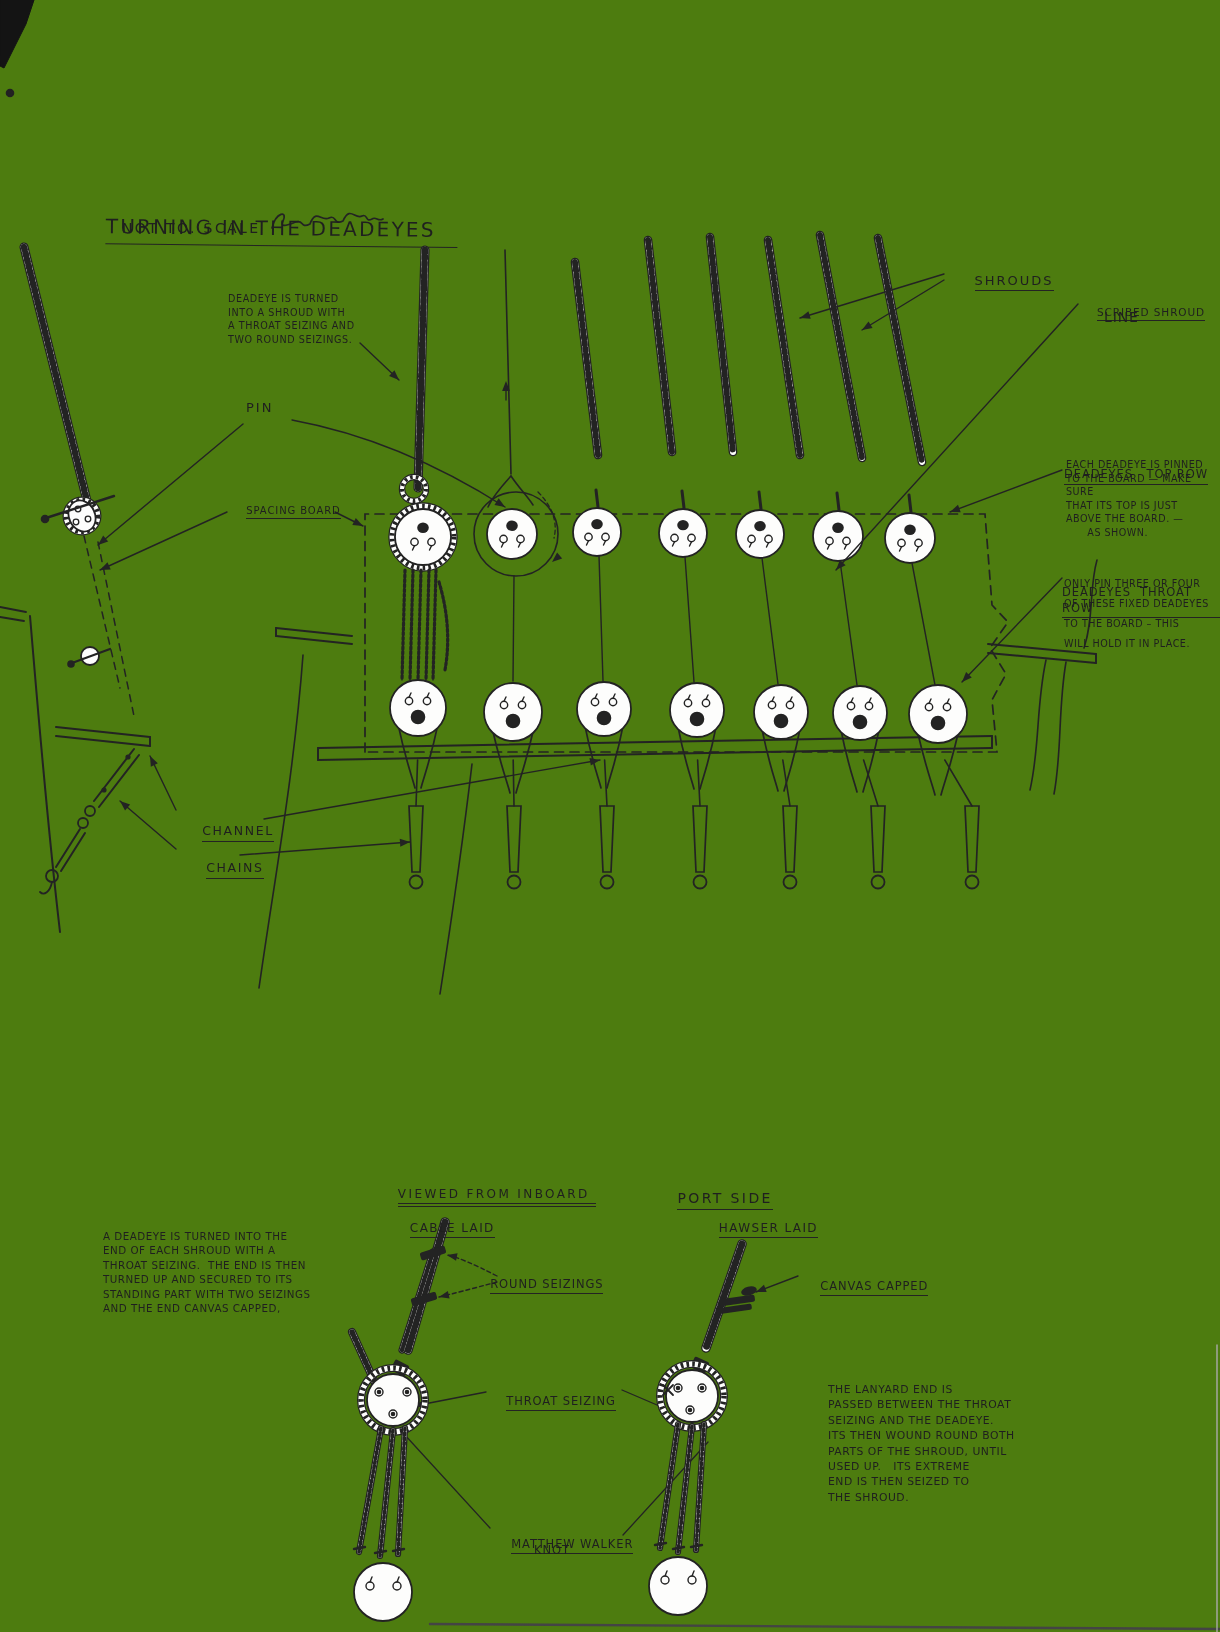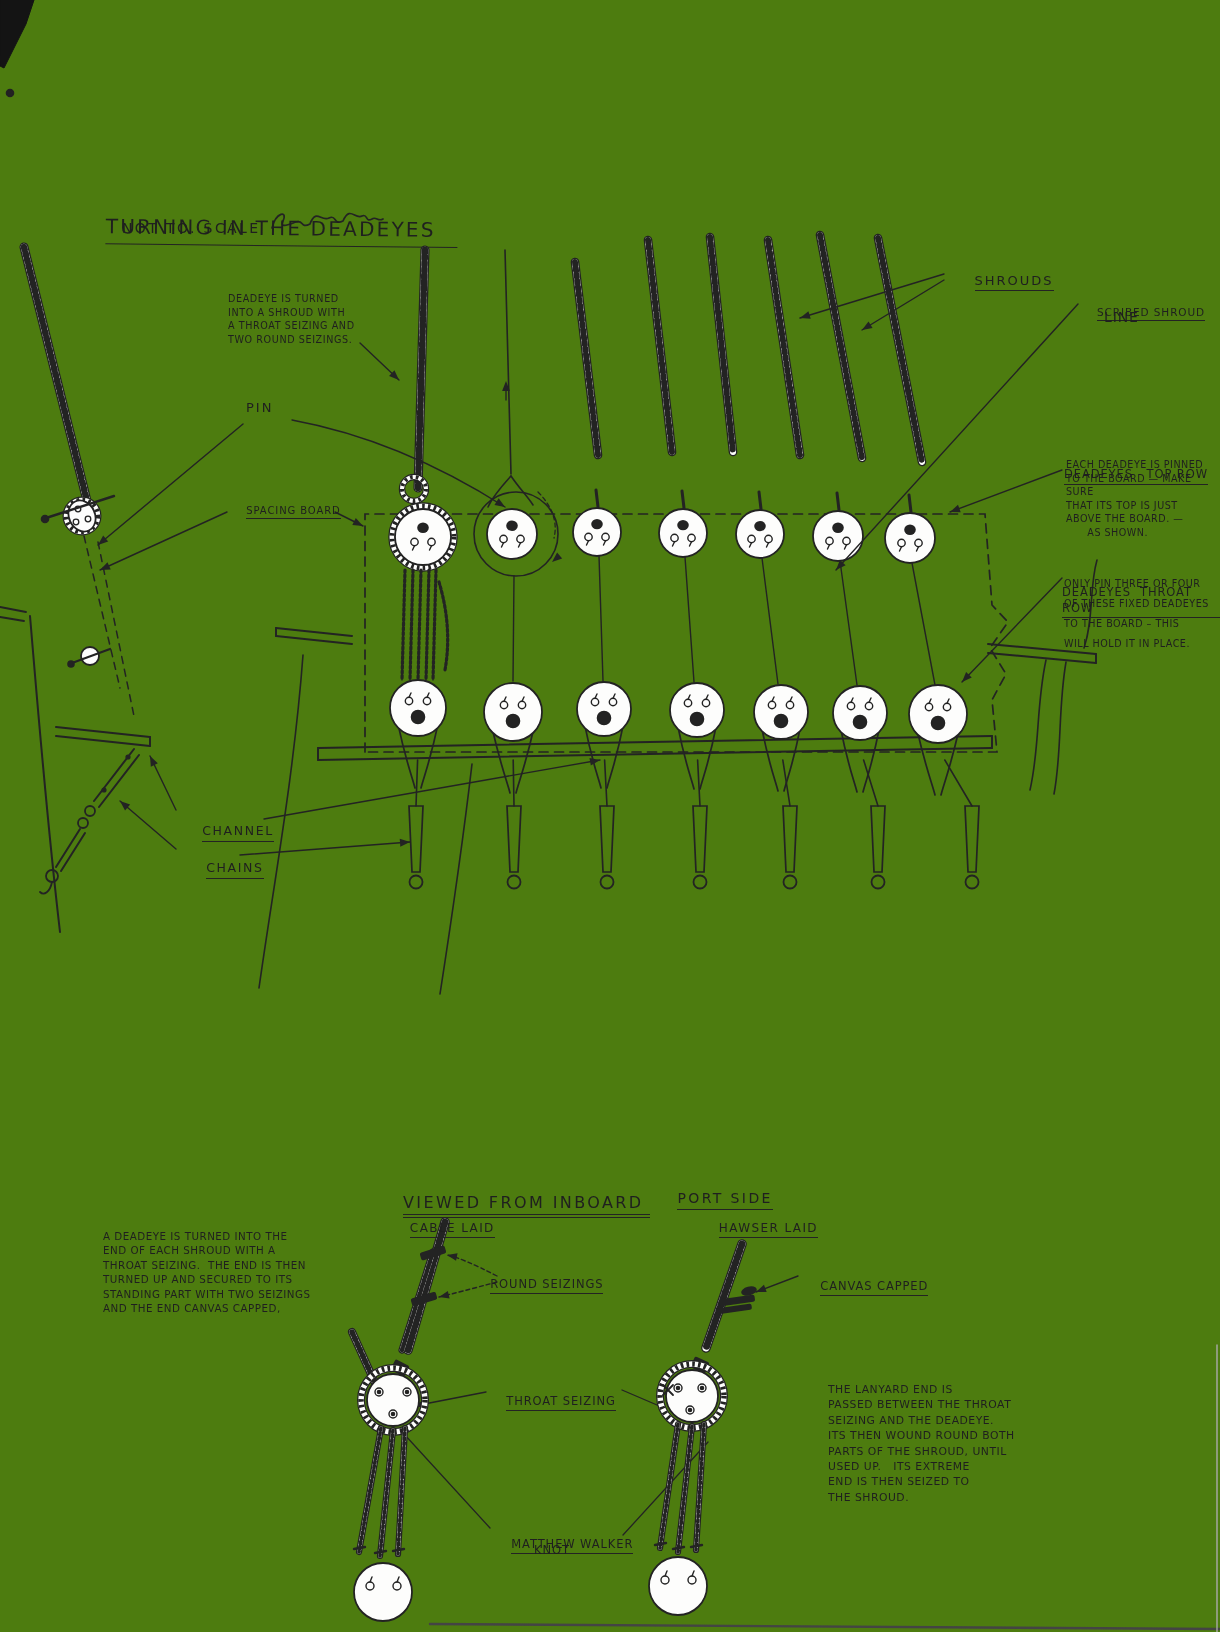--- a/index.html
+++ b/index.html
@@ -436,21 +436,21 @@
 WILL HOLD IT IN PLACE.</div>
 
   <div class="lbl" style="left:180px;top:806px;font-size:12.5px;letter-spacing:1.6px;">
     <span class="u">CHANNEL</span>
   </div>
 
   <div class="lbl" style="left:184px;top:843px;font-size:12.5px;letter-spacing:1.6px;">
     <span class="u">CHAINS</span>
   </div>
 
-  <div class="lbl" style="left:373px;top:1170px;font-size:16px;letter-spacing:2.4px;">
+  <div class="lbl" style="left:373px;top:1170px;font-size:12px;letter-spacing:2.4px;">
     <span class="uu" style="padding-right:6px;">VIEWED FROM INBOARD</span>
   </div>
   <div class="lbl" style="left:650px;top:1170px;font-size:14px;letter-spacing:2.4px;">
     <span class="u">PORT SIDE</span>
   </div>
 
   <div class="lbl" style="left:389px;top:1204px;font-size:12px;letter-spacing:1.4px;">
     <span class="u">CABLE LAID</span>
   </div>
   <div class="lbl" style="left:698px;top:1204px;font-size:12px;letter-spacing:1.4px;">

